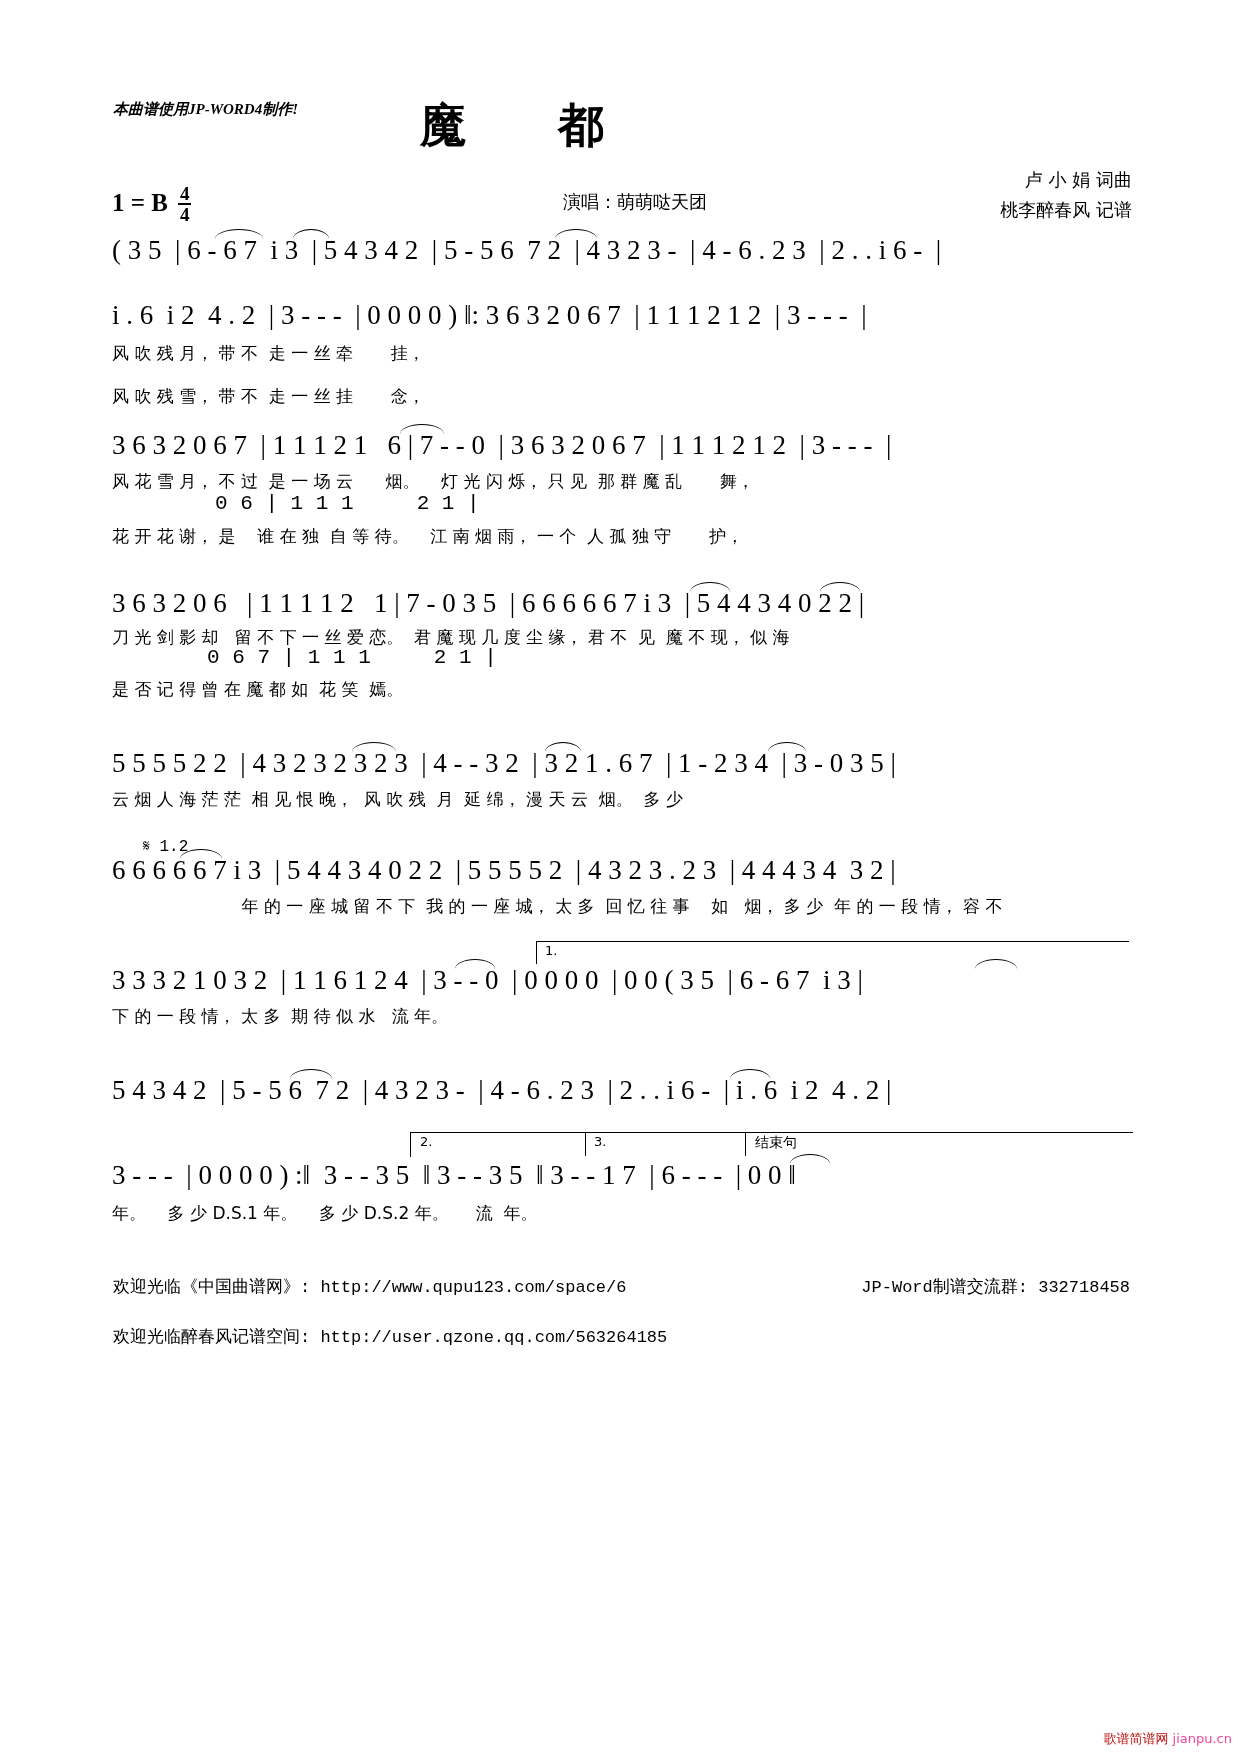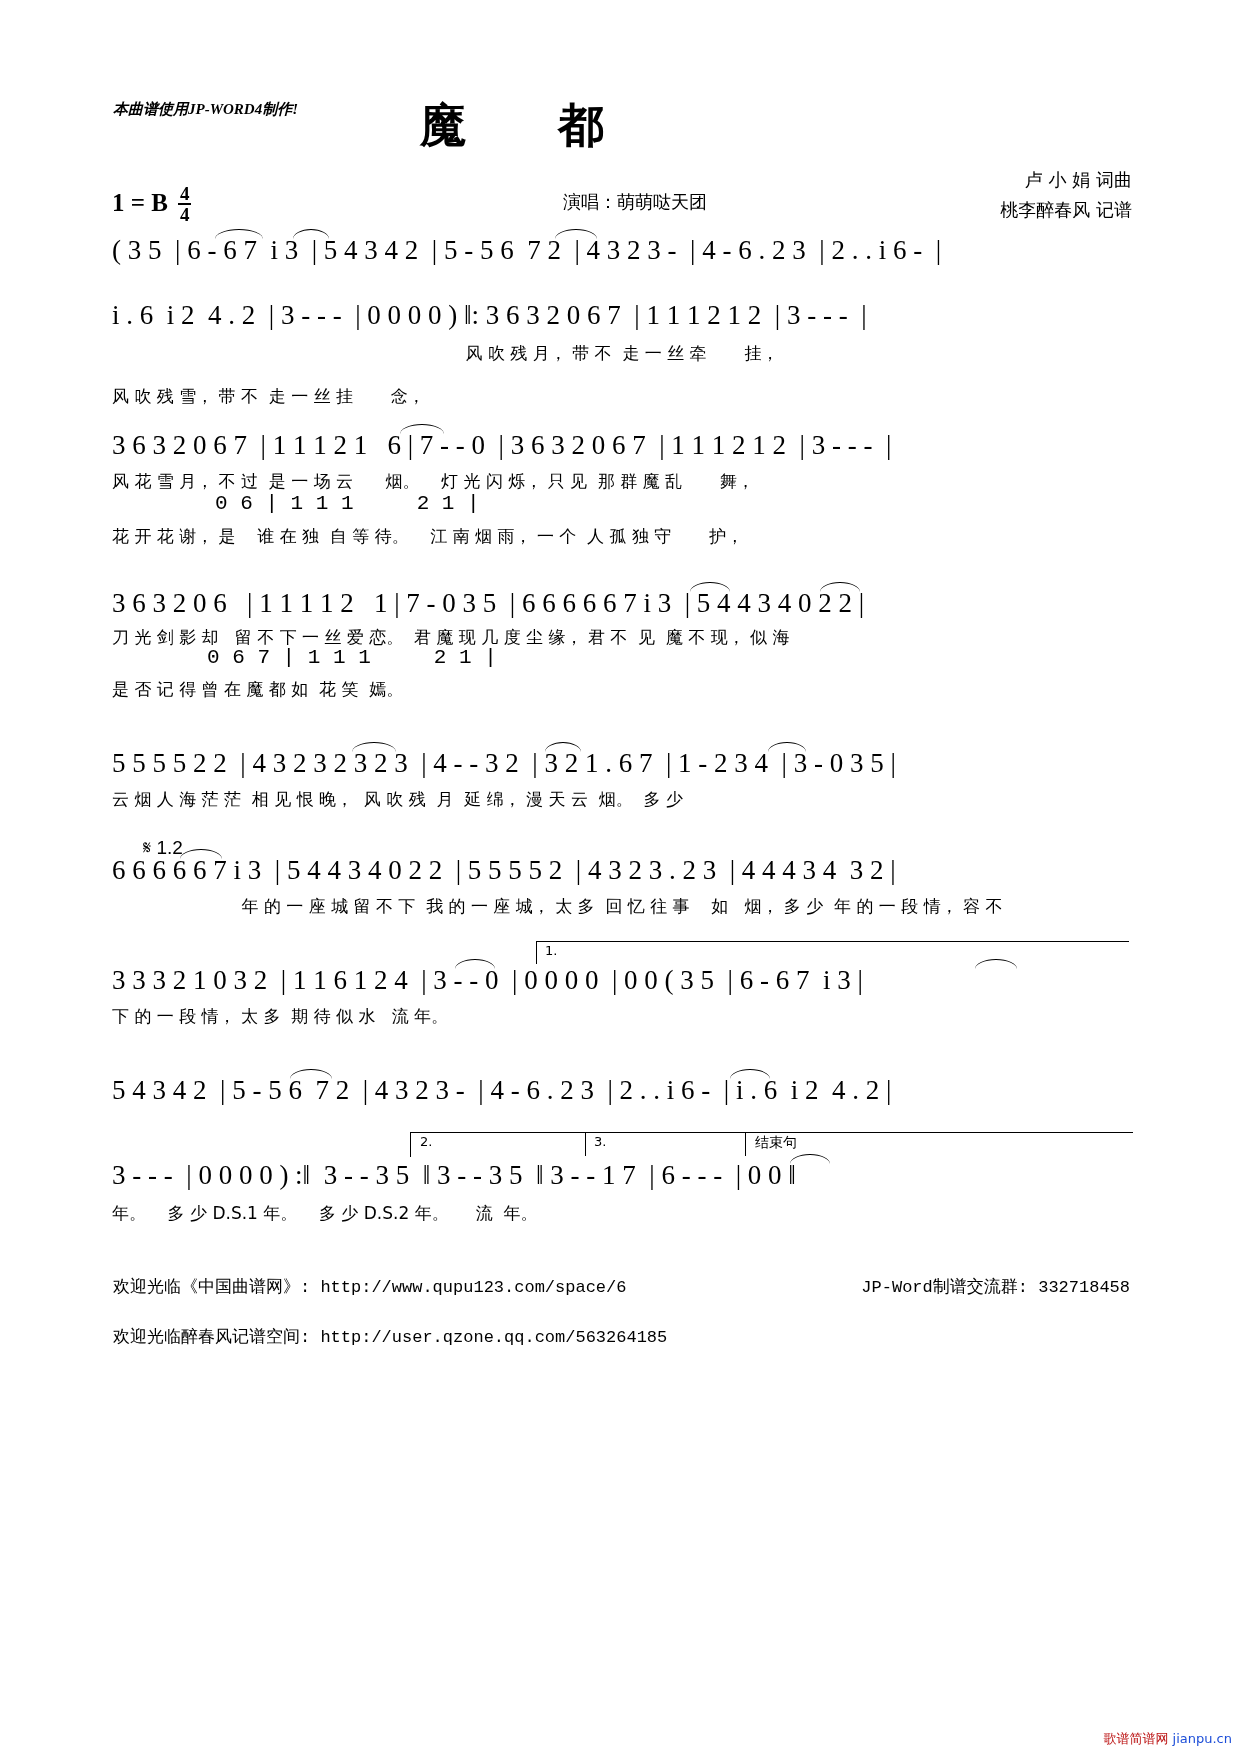--- a/index.html
+++ b/index.html
@@ -76,21 +76,21 @@
   }
   .footer-right{
     position:absolute;right:110px;font-size:17px;
     font-family:"Liberation Mono","DejaVu Sans Mono",monospace;
     white-space:nowrap;
   }
   .watermark{
     position:absolute;right:8px;bottom:6px;font-size:13px;color:#b11;
     font-family:"DejaVu Sans",sans-serif;
   }
-  .watermark .gray{color:#1d4ed8;}
+  .watermark .gray{color:#ec4899;}
 </style>
 </head>
 <body>
 
 <div class="page">
 
   <div class="maker-note">本曲谱使用JP-WORD4制作!</div>
   <div class="title">魔  都</div>
   <div class="singer">演唱：萌萌哒天团</div>
   <div class="credits">
@@ -108,21 +108,21 @@
 
   <div class="row" style="top:235px;">
     <div class="notes">( 3 5  | 6 - 6 7  i 3  | 5 4 3 4 2  | 5 - 5 6  7 2  | 4 3 2 3 -  | 4 - 6 . 2 3  | 2 . . i 6 -  |</div>
     <div class="tie" style="left:215px;top:-6px;width:48px;"></div>
     <div class="tie" style="left:293px;top:-6px;width:36px;"></div>
     <div class="tie" style="left:555px;top:-6px;width:42px;"></div>
   </div>
 
   <div class="row" style="top:300px;">
     <div class="notes">i . 6  i 2  4 . 2  | 3 - - -  | 0 0 0 0 ) ‖: 3 6 3 2 0 6 7  | 1 1 1 2 1 2  | 3 - - -  |</div>
-    <div class="lyr" style="top:42px;text-align:center;">风 吹 残 月， 带 不  走 一 丝 牵       挂，</div>
+    <div class="lyr" style="top:42px;">风 吹 残 月， 带 不  走 一 丝 牵       挂，</div>
     <div class="lyr" style="top:70px;margin-top:15px;">风 吹 残 雪， 带 不  走 一 丝 挂       念，</div>
   </div>
 
   <div class="row" style="top:430px;">
     <div class="notes">3 6 3 2 0 6 7  | 1 1 1 2 1   6 | 7 - - 0  | 3 6 3 2 0 6 7  | 1 1 1 2 1 2  | 3 - - -  |</div>
     <div class="tie" style="left:400px;top:-6px;width:44px;"></div>
     <div class="lyr" style="top:40px;">风 花 雪 月， 不 过  是 一 场 云      烟。    灯 光 闪 烁， 只 见  那 群 魔 乱       舞，</div>
     <div class="small-notes" style="left:215px;top:62px;">0 6 | 1 1 1     2 1 |</div>
     <div class="lyr" style="top:95px;">花 开 花 谢， 是    谁 在 独  自 等 待。    江 南 烟 雨， 一 个  人 孤 独 守       护，</div>
   </div>
@@ -138,21 +138,21 @@
 
   <div class="row" style="top:748px;">
     <div class="notes">5 5 5 5 2 2  | 4 3 2 3 2 3 2 3  | 4 - - 3 2  | 3 2 1 . 6 7  | 1 - 2 3 4  | 3 - 0 3 5 |</div>
     <div class="tie" style="left:352px;top:-6px;width:44px;"></div>
     <div class="tie" style="left:545px;top:-6px;width:36px;"></div>
     <div class="tie" style="left:768px;top:-6px;width:38px;"></div>
     <div class="lyr" style="top:40px;">云 烟 人 海 茫 茫  相 见 恨 晚，  风 吹 残  月  延 绵， 漫 天 云  烟。  多 少</div>
   </div>
 
   <div class="row" style="top:855px;">
-    <div style="position:absolute;left:112px;top:-18px;font-size:19px;font-family:Liberation Sans, sans-serif;padding-left:31px;">𝄋 1.2</div>
+    <div style="position:absolute;left:112px;top:-18px;font-size:16px;font-family:Liberation Mono, monospace;padding-left:31px;">𝄋 1.2</div>
     <div class="notes">6 6 6 6 6 7 i 3  | 5 4 4 3 4 0 2 2  | 5 5 5 5 2  | 4 3 2 3 . 2 3  | 4 4 4 3 4  3 2 |</div>
     <div class="tie" style="left:180px;top:-6px;width:42px;"></div>
     <div class="lyr" style="top:40px;text-align:center;">年 的 一 座 城 留 不 下  我 的 一 座 城， 太 多  回 忆 往 事    如   烟， 多 少  年 的 一 段 情， 容 不</div>
   </div>
 
   <div class="row" style="top:965px;">
     <div class="bracket" style="left:536px;top:-24px;width:592px;height:22px;border-right:none;"></div>
     <div class="brk-label" style="left:545px;top:-22px;">1.</div>
     <div class="notes">3 3 3 2 1 0 3 2  | 1 1 6 1 2 4  | 3 - - 0  | 0 0 0 0  | 0 0 ( 3 5  | 6 - 6 7  i 3 |</div>
     <div class="tie" style="left:455px;top:-6px;width:40px;"></div>

